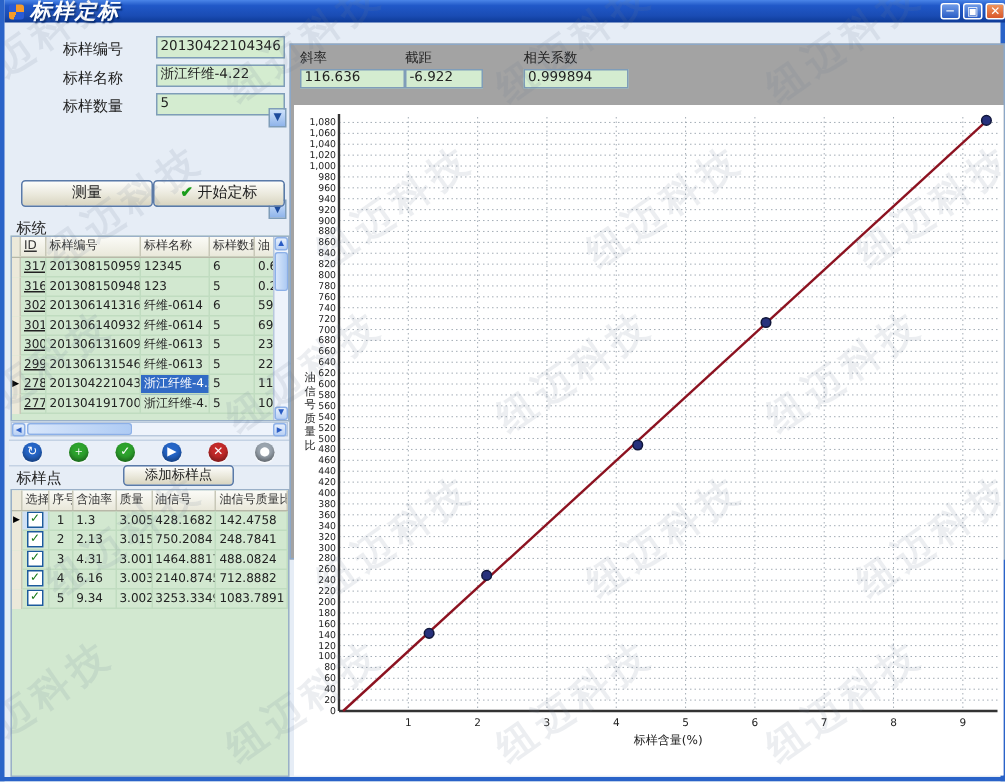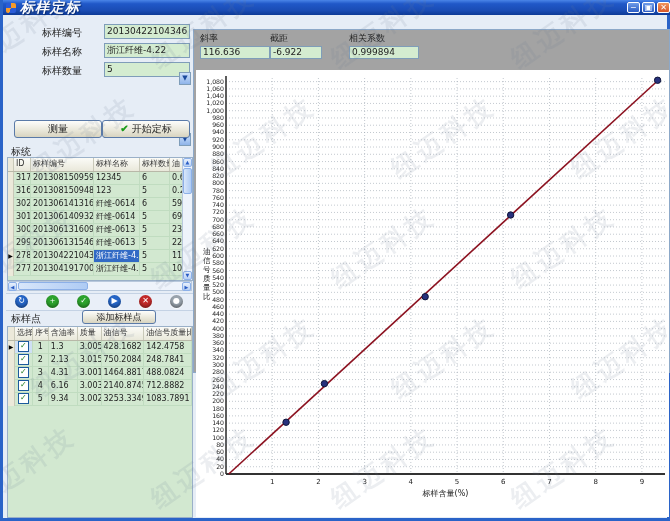--- a/index.html
+++ b/index.html
@@ -41,21 +41,21 @@
   
   .tblwrap{position:absolute;left:1px;background:#d2e8d0;border:1px solid #9ab0c8;box-sizing:border-box;}
   .thead,.trow{display:flex;height:13px;line-height:12px;white-space:nowrap;}
   .thead{background:linear-gradient(180deg,#fbfbf7,#e9e8da);border-bottom:1px solid #b8b8a8;}
   .thead .tc{border-right:1px solid #c8c8b8;color:#333;}
   .trow .tc{border-right:1px solid #c0dcc0;border-bottom:1px solid #c0dcc0;}
   .tc{box-sizing:border-box;overflow:hidden;padding:0 2px;font-size:8px;}
   .tm{width:6px;box-sizing:border-box;background:#ece9da;border-right:1px solid #c8c8b8;
       font-size:6px;line-height:12px;color:#000;padding:0;text-align:center;}
   .t2 .tm{width:7px;}
-  .t1c0{width:17px;} .t1c1{width:63px;} .t1c2{width:46px;} .t1c3{width:30px;} .t1c4{width:14px;}
+  .t1c0{width:17px;text-decoration:underline;} .t1c1{width:63px;} .t1c2{width:46px;} .t1c3{width:30px;} .t1c4{width:14px;}
   .t2c0{width:18px;text-align:center;} .t2c1{width:16px;text-align:center;} .t2c2{width:29px;} .t2c3{width:24px;}
   .t2c4{width:43px;} .t2c5{width:48px;}
   .selcell{background:#316ac5;color:#fff;}
   .selrowcell{background:#cfe0f5;}
   .cb{display:inline-block;width:9px;height:9px;background:#fff;border:1px solid #1c5a9c;
       font-size:8px;line-height:8px;color:#1a7a1a;text-align:center;vertical-align:middle;}
   
   .vscroll{position:absolute;top:0;right:0;width:10px;bottom:0;background:#eef3fb;border-left:1px solid #b8c8dc;box-sizing:border-box;}
   .hscroll{position:absolute;left:1px;height:10px;width:185px;background:#eef3fb;border:1px solid #b8c8dc;box-sizing:border-box;}
   .sbtn{position:absolute;width:9px;height:9px;background:linear-gradient(180deg,#e8f0fc,#b8d0f4);

